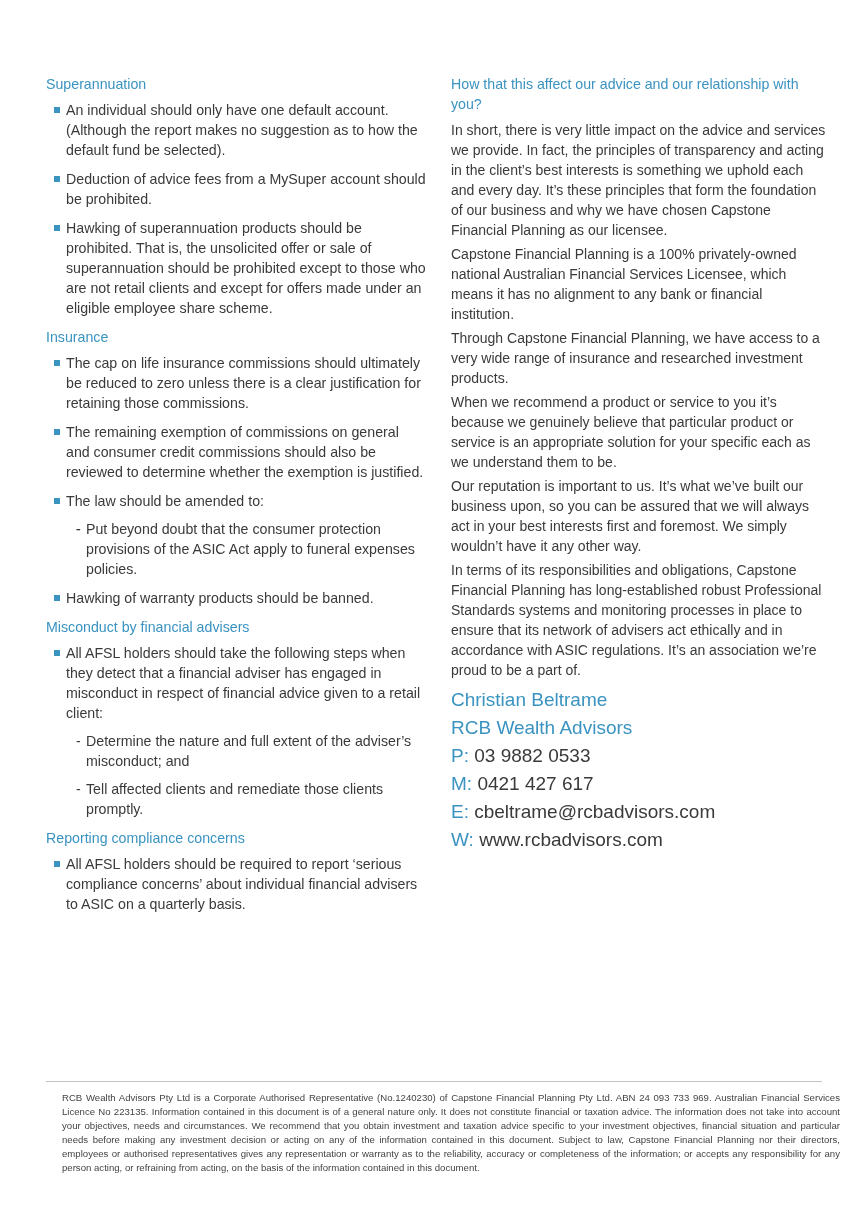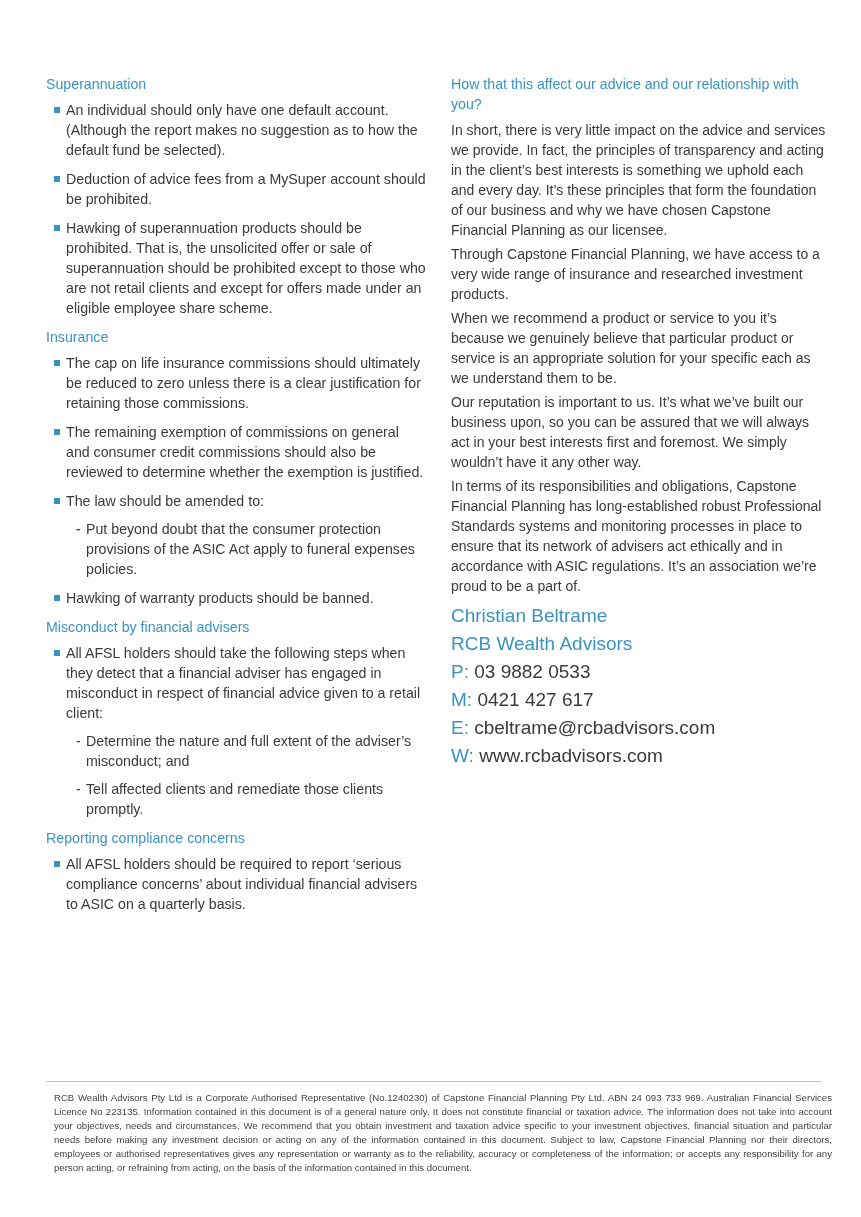--- a/index.html
+++ b/index.html
@@ -14,21 +14,21 @@
   ul.bullets > li { position: relative; padding-left: 20px; font-size: 14.2px; line-height: 20px; margin-bottom: 9px; }
   ul.bullets > li .bullet { position: absolute; left: 8px; top: 7px; width: 6px; height: 6px; background: #3a93c0; }
   ul.sub { list-style: none; margin: 8px 0 0 0; padding: 0; }
   ul.sub > li { position: relative; padding-left: 20px; font-size: 14.2px; line-height: 20px; margin-bottom: 8px; }
   ul.sub > li .dash { position: absolute; left: 10px; top: 0; }
   .para { font-size: 14px; line-height: 20px; margin: 0 0 4px 0; }
   .sig-line { font-size: 19px; line-height: 20px; margin: 0 0 8px 0; }
   .sig-name { color: #3a93c0; }
   .label { color: #3a93c0; }
   .footer-rule { position: absolute; left: 46px; top: 1081px; width: 776px; height: 1px; background: #c4c4c4; }
-  .footer { position: absolute; left: 54px; top: 1091px; width: 778px; font-size: 9.6px; line-height: 14px; color: #444; text-align: justify; }
+  .footer { position: absolute; left: 62px; top: 1091px; width: 778px; font-size: 9.6px; line-height: 14px; color: #444; text-align: justify; }
 </style>
 </head>
 <body>
 
 <div class="col col-left">
 
   <div>
     <div class="heading">Superannuation</div>
     <ul class="bullets">
       <li><span class="bullet"></span><span>An individual should only have one default account. (Although the report makes no suggestion as to how the default fund be selected).</span></li>
@@ -68,20 +68,21 @@
     <div class="heading">Reporting compliance concerns</div>
     <ul class="bullets">
       <li><span class="bullet"></span><span>All AFSL holders should be required to report ‘serious compliance concerns’ about individual financial advisers to ASIC on a quarterly basis.</span></li>
     </ul>
   </div>
 </div>
 
 <div class="col col-right">
   <div class="heading">How that this affect our advice and our relationship with you?</div>
   <p class="para">In short, there is very little impact on the advice and services we provide. In fact, the principles of transparency and acting in the client’s best interests is something we uphold each and every day. It’s these principles that form the foundation of our business and why we have chosen Capstone Financial Planning as our licensee.</p>
+  <p class="para">Capstone Financial Planning is a 100% privately-owned national Australian Financial Services Licensee, which means it has no alignment to any bank or financial institution.</p>
   <p class="para">Through Capstone Financial Planning, we have access to a very wide range of insurance and researched investment products.</p>
   <p class="para">When we recommend a product or service to you it’s because we genuinely believe that particular product or service is an appropriate solution for your specific each as we understand them to be.</p>
   <p class="para">Our reputation is important to us. It’s what we’ve built our business upon, so you can be assured that we will always act in your best interests first and foremost. We simply wouldn’t have it any other way.</p>
   <p class="para">In terms of its responsibilities and obligations, Capstone Financial Planning has long-established robust Professional Standards systems and monitoring processes in place to ensure that its network of advisers act ethically and in accordance with ASIC regulations. It’s an association we’re proud to be a part of.</p>
 
   <div style="margin-top:10px;">
     <div class="sig-line sig-name">Christian Beltrame</div>
     <div class="sig-line sig-name">RCB Wealth Advisors</div>
     <div class="sig-line"><span class="label">P:</span> <span>03 9882 0533</span></div>
     <div class="sig-line"><span class="label">M:</span> <span>0421 427 617</span></div>

